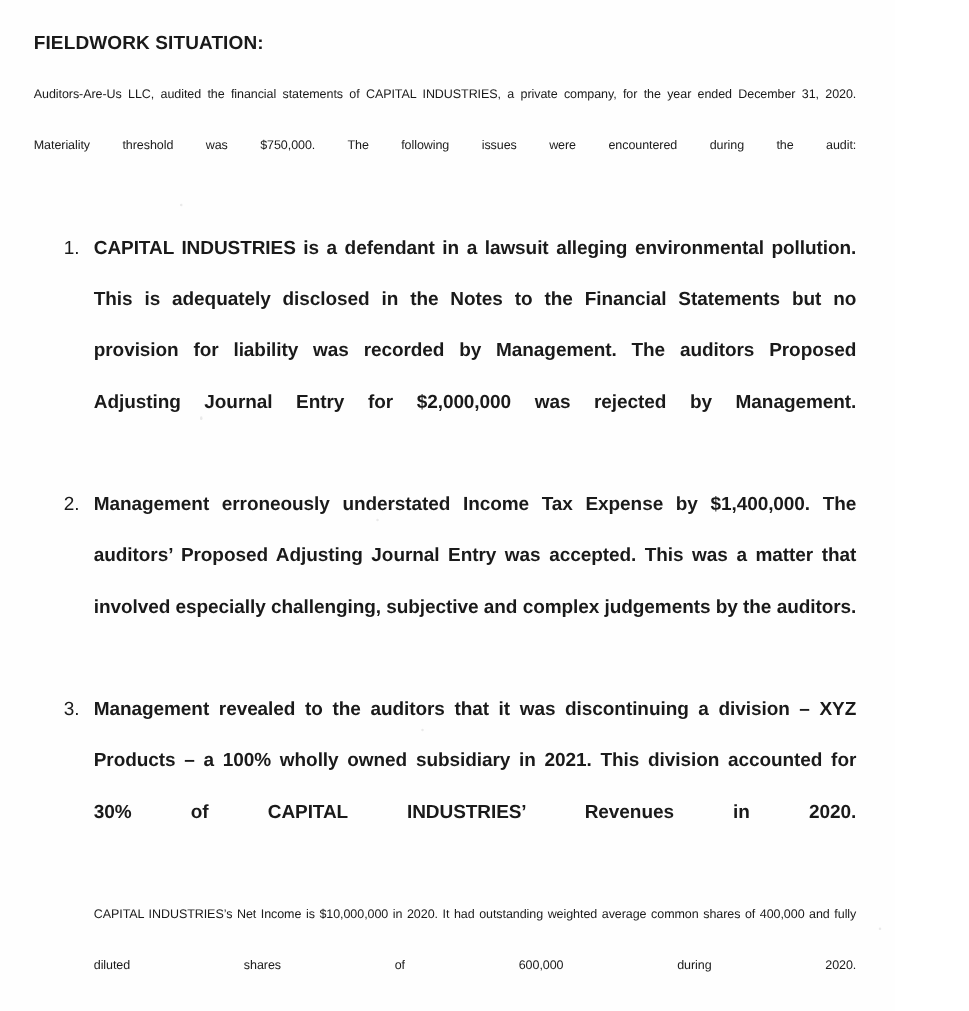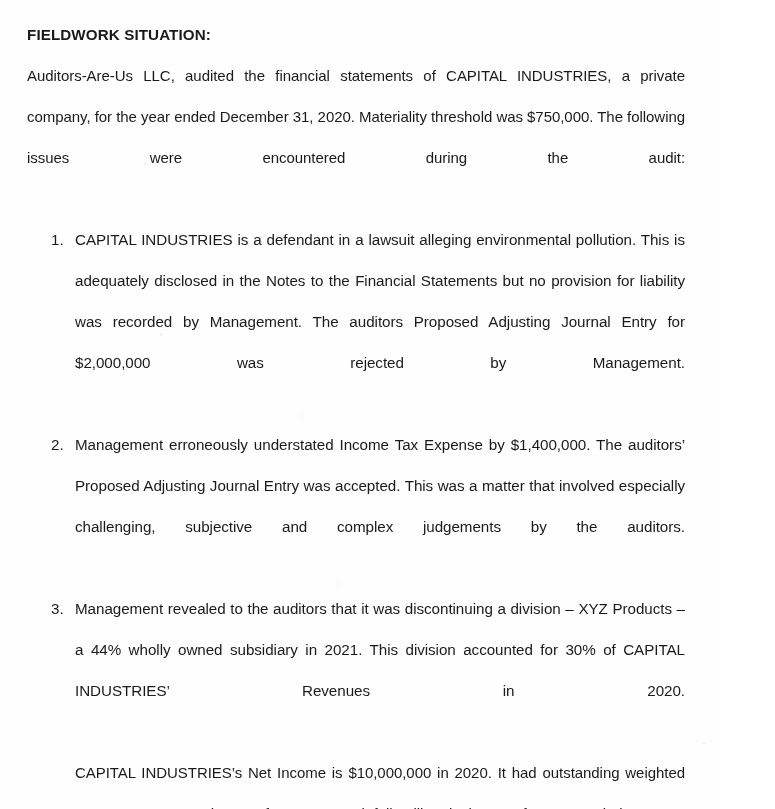--- a/index.html
+++ b/index.html
@@ -25,21 +25,21 @@
 
   .content {
     position: absolute;
     left: 27px;
     top: 14px;
     width: 658px;
   }
 
   
   .para {
-    font-size: 15px;
+    font-size: 10px;
     line-height: 41px;
     text-align: justify;
     text-justify: inter-word;
     letter-spacing: -0.05px;
     margin: 0;
   }
   .para::after {
     content: "";
     display: inline-block;
     width: 100%;
@@ -73,20 +73,21 @@
     font-size: 15.2px;
     line-height: 41px;
     text-align: left;
   }
   .list-text {
     font-size: 15.2px;
     line-height: 41px;
     text-align: justify;
     letter-spacing: -0.05px;
     display: block;
+    font-weight: bold;
   }
   .list-text::after {
     content: "";
     display: inline-block;
     width: 100%;
   }
 
   
   .indented-para {
     padding-left: 48px;
@@ -133,21 +134,21 @@
         <span class="list-text">CAPITAL INDUSTRIES is a defendant in a lawsuit alleging environmental pollution. This is adequately disclosed in the Notes to the Financial Statements but no provision for liability was recorded by Management. The auditors Proposed Adjusting Journal Entry for $2,000,000 was rejected by Management.</span>
       </li>
 
       <li class="list-item">
         <span class="list-marker">2.</span>
         <span class="list-text">Management erroneously understated Income Tax Expense by $1,400,000. The auditors’ Proposed Adjusting Journal Entry was accepted. This was a matter that involved especially challenging, subjective and complex judgements by the auditors.</span>
       </li>
 
       <li class="list-item">
         <span class="list-marker">3.</span>
-        <span class="list-text">Management revealed to the auditors that it was discontinuing a division – XYZ Products – a 44% wholly owned subsidiary in 2021. This division accounted for 30% of CAPITAL INDUSTRIES’ Revenues in 2020.</span>
+        <span class="list-text">Management revealed to the auditors that it was discontinuing a division – XYZ Products – a 100% wholly owned subsidiary in 2021. This division accounted for 30% of CAPITAL INDUSTRIES’ Revenues in 2020.</span>
       </li>
 
     </ol>
 
     <p class="para indented-para">CAPITAL INDUSTRIES’s Net Income is $10,000,000 in 2020. It had outstanding weighted average common shares of 400,000 and fully diluted shares of 600,000 during 2020.</p>
 
   </div>
 </div>
 
 </body></html>

